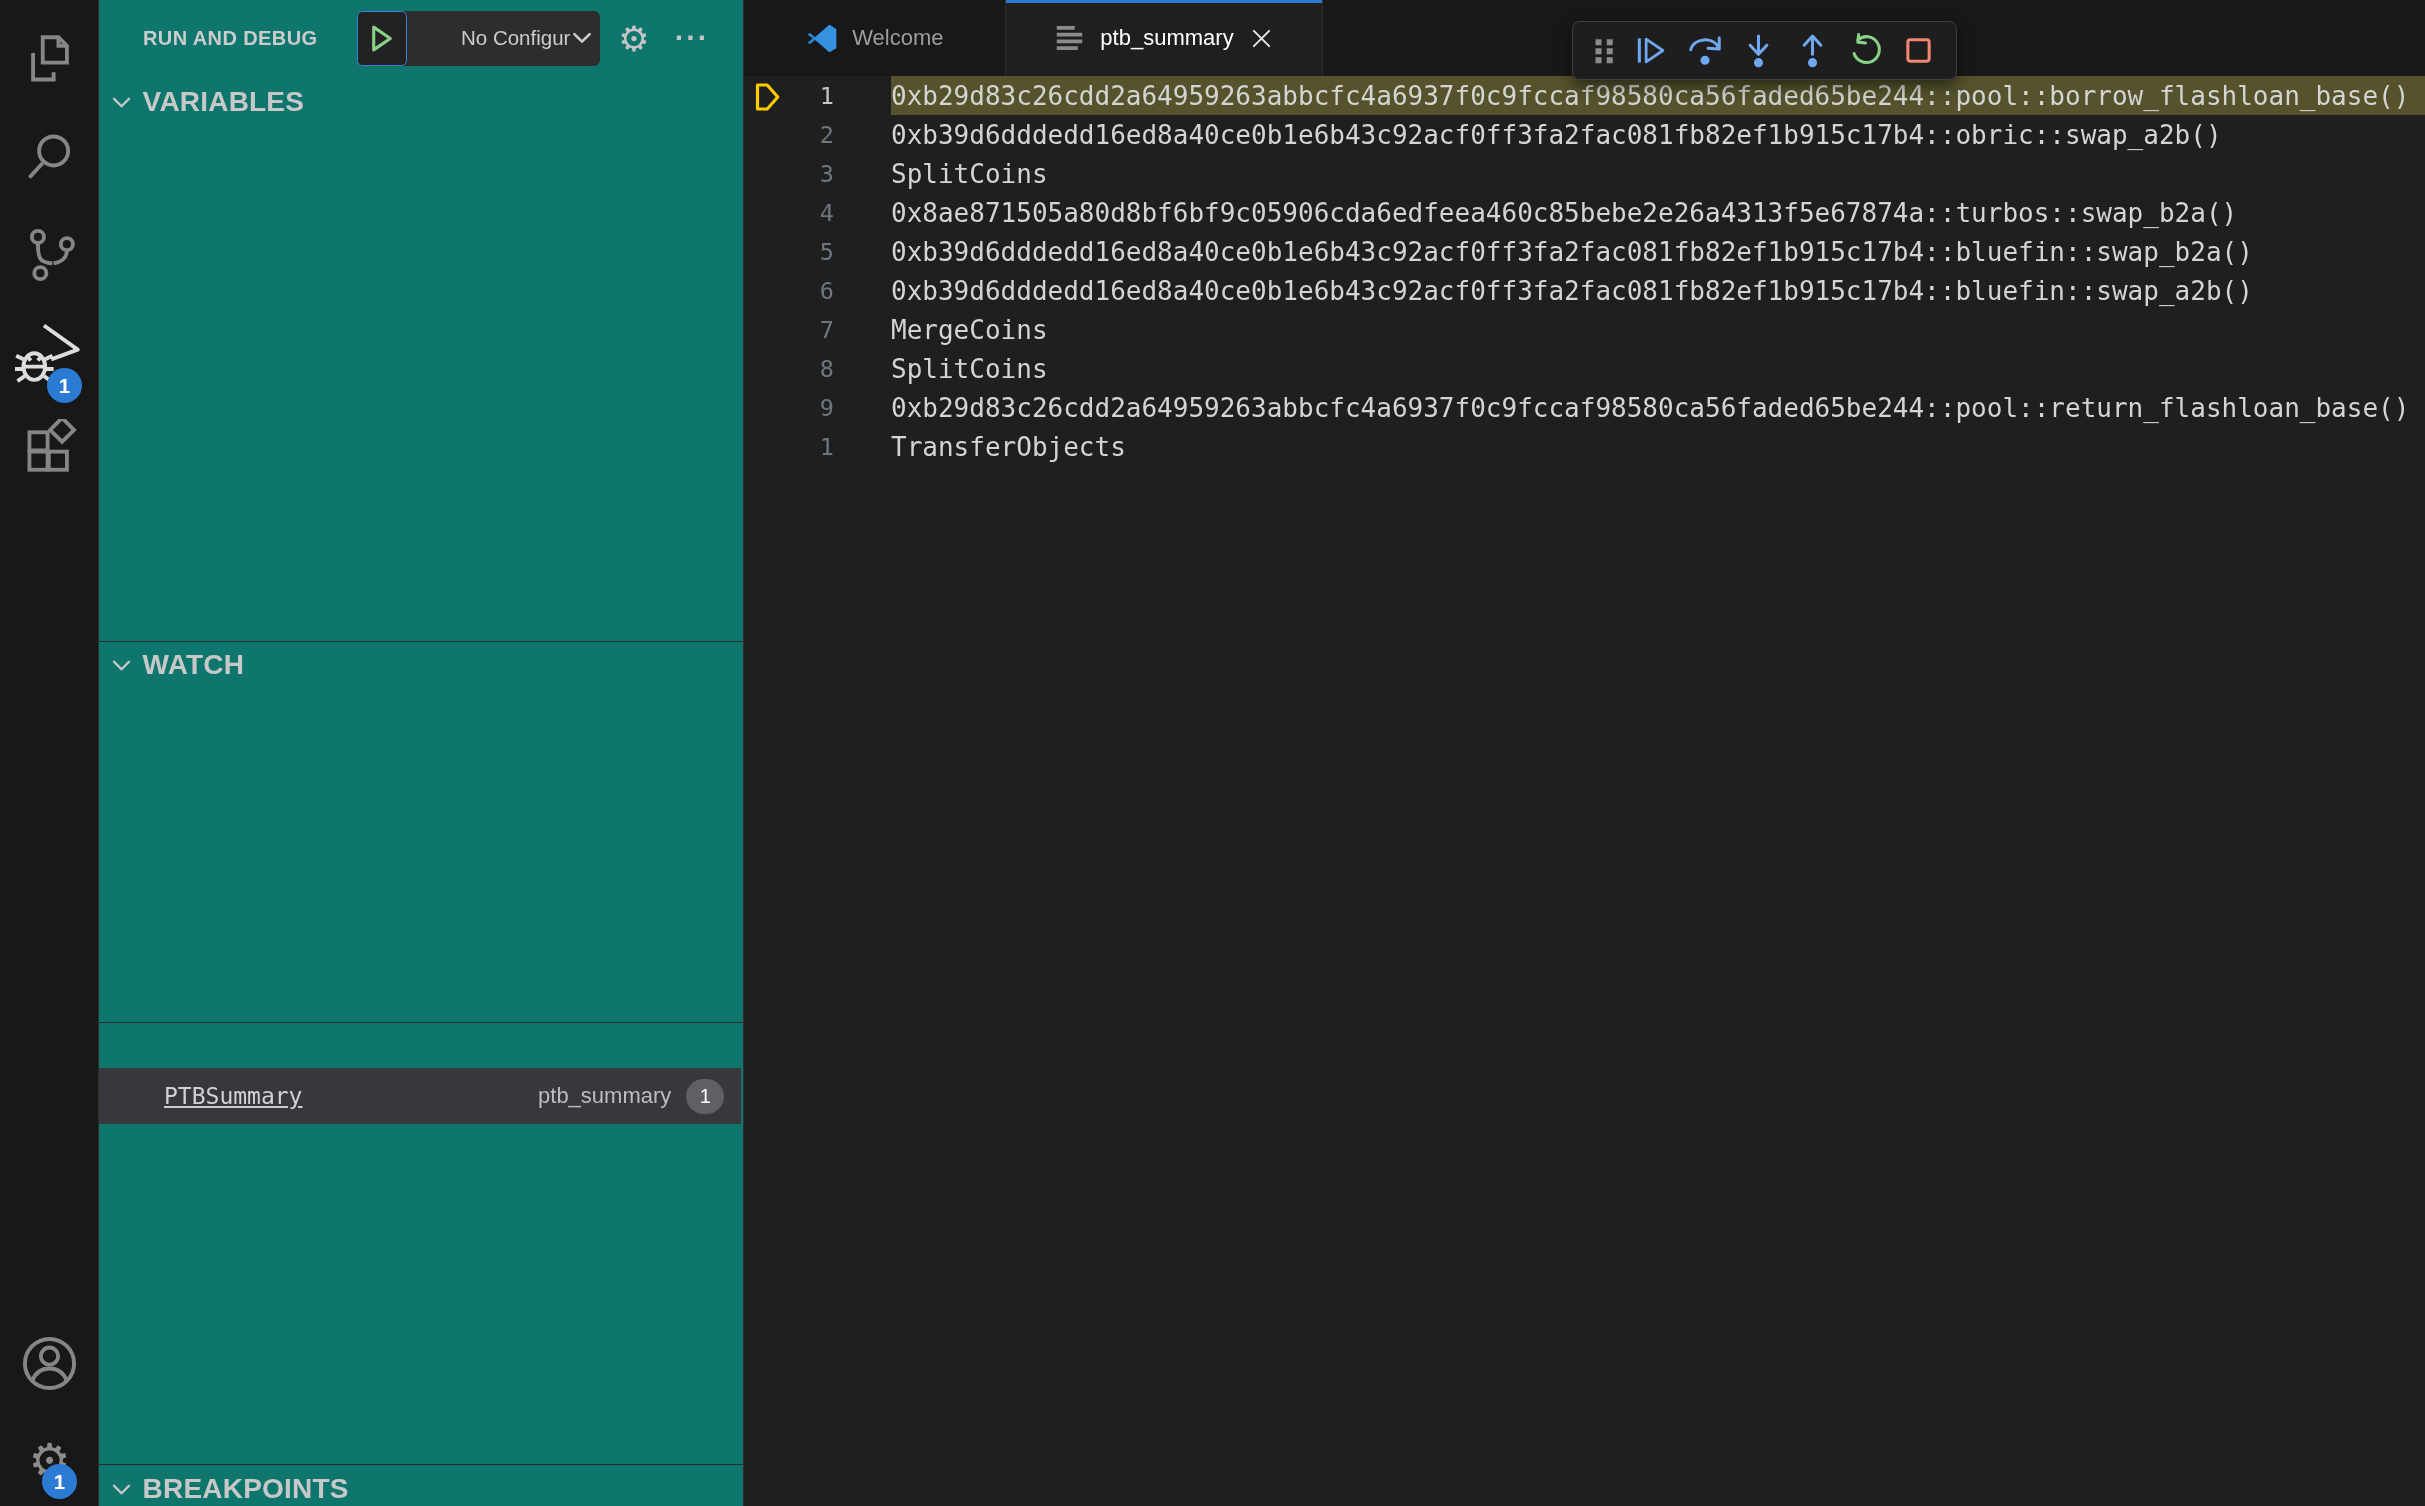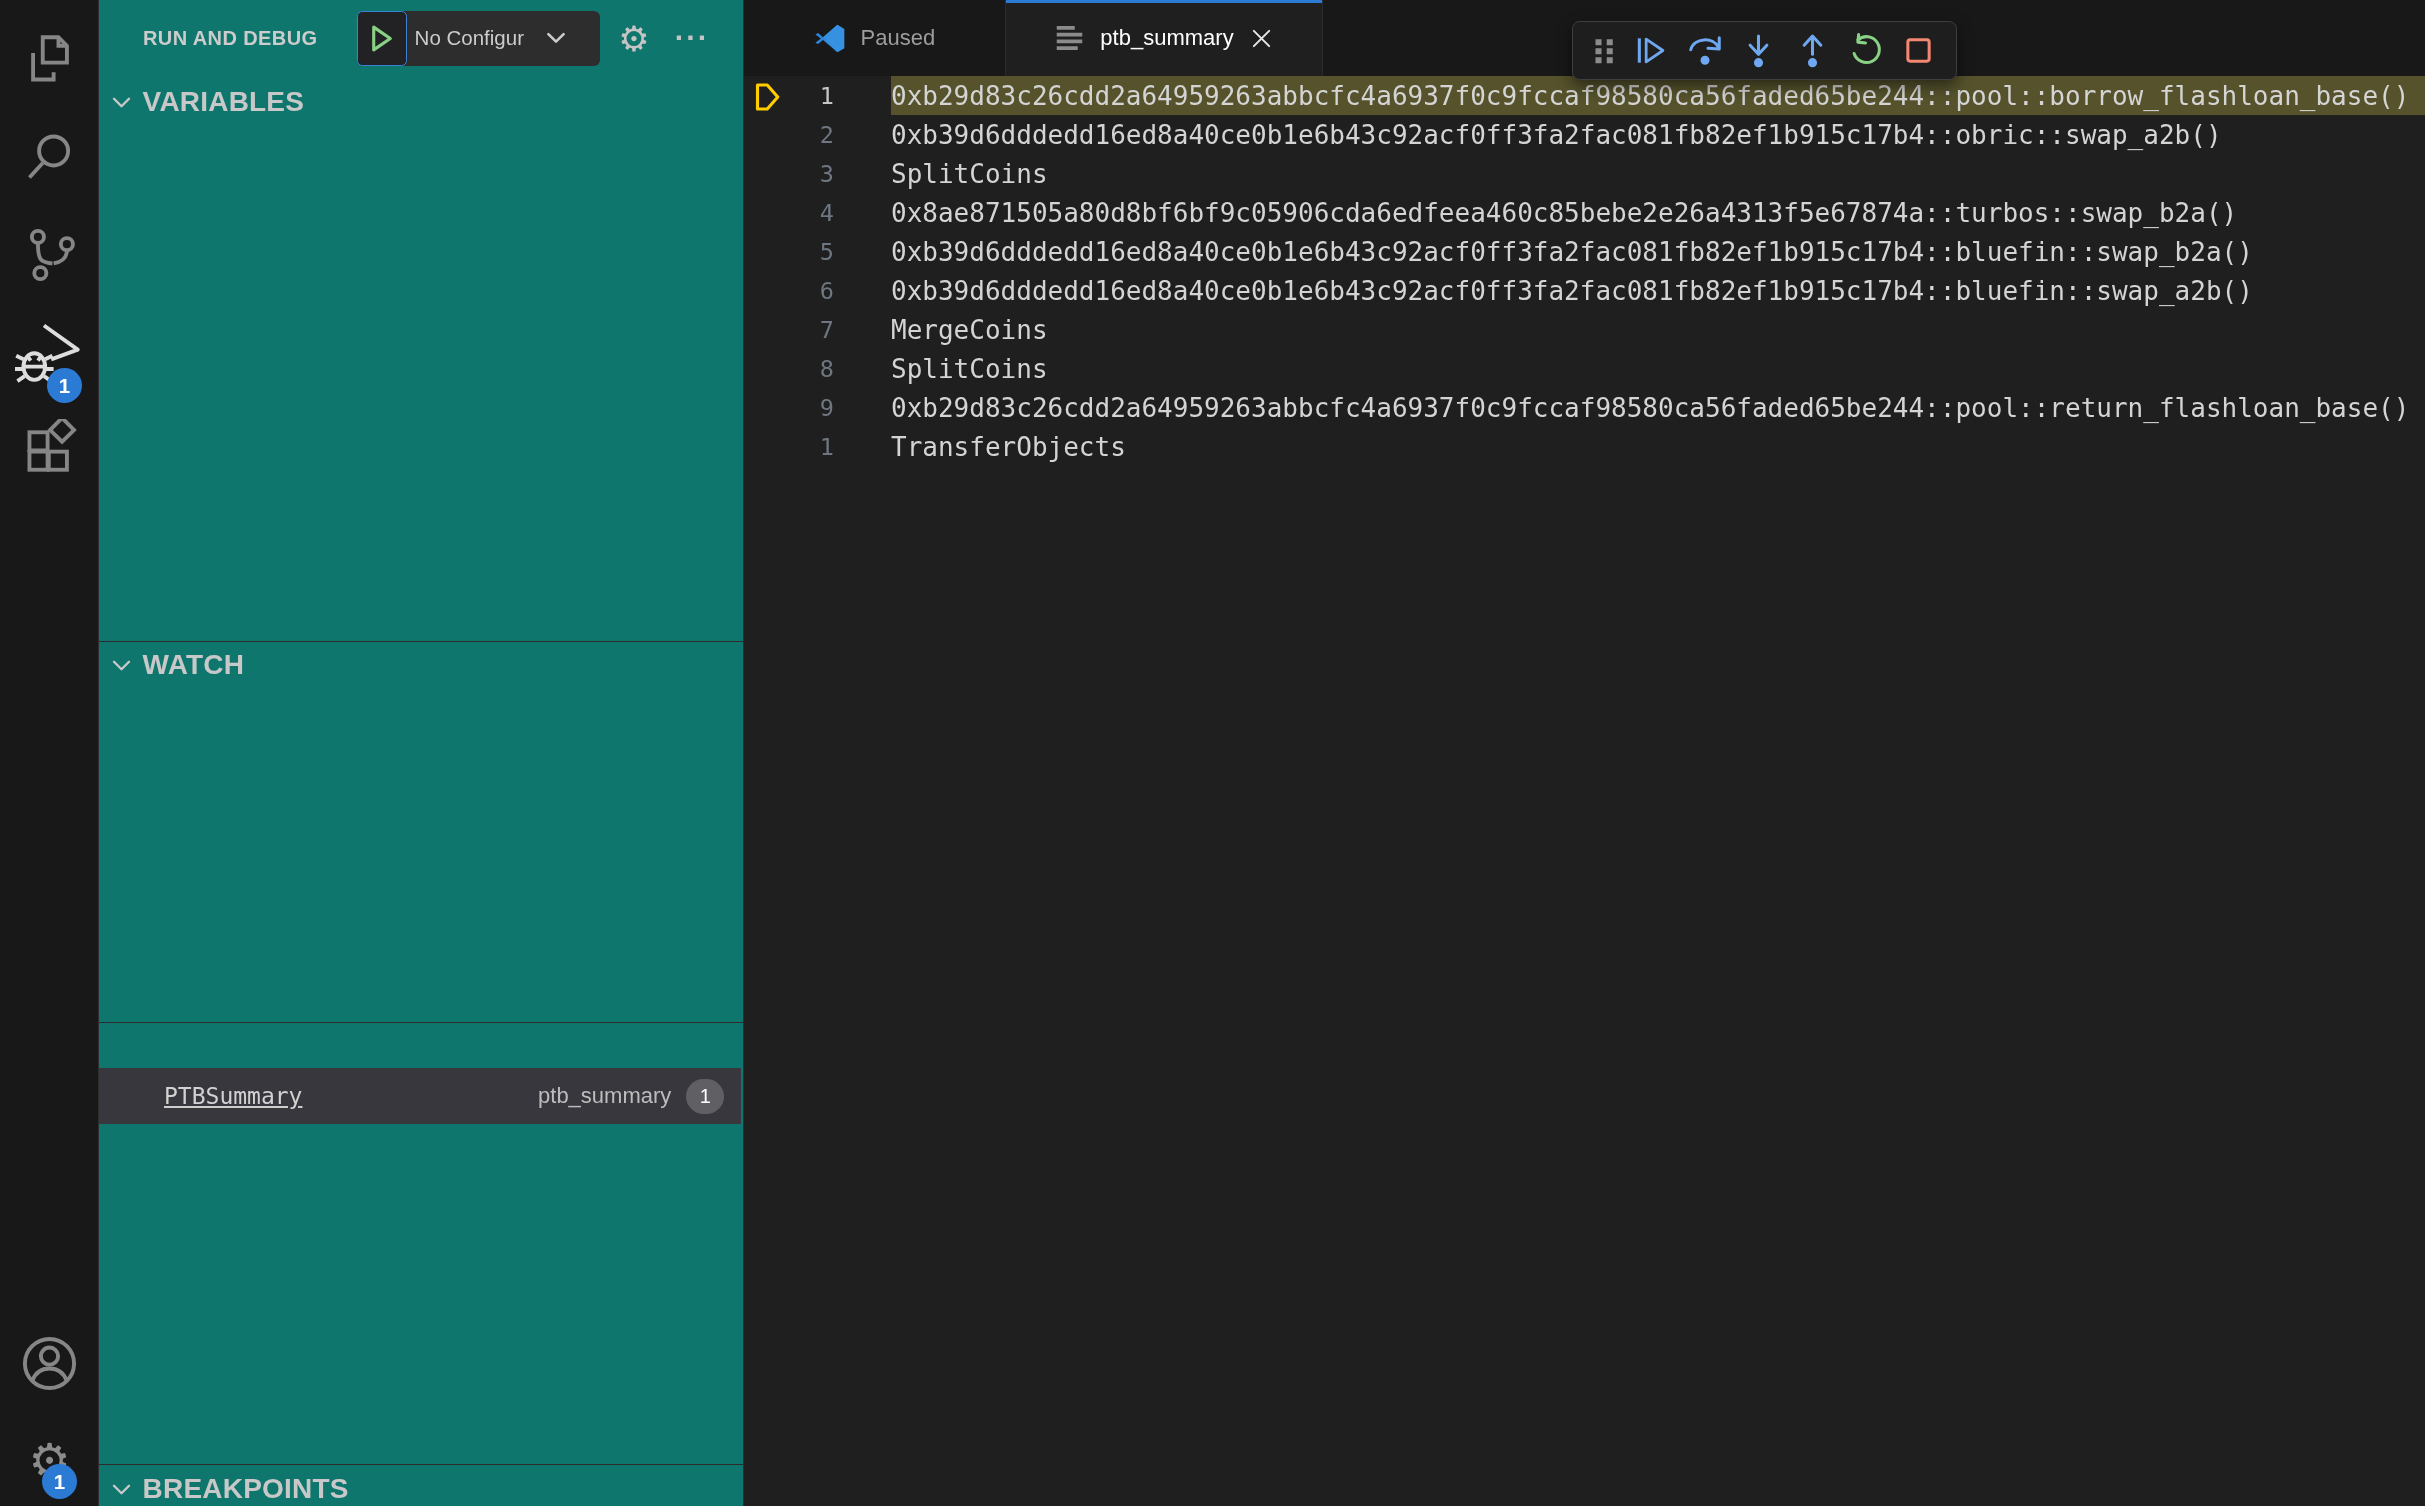--- a/index.html
+++ b/index.html
@@ -44,22 +44,22 @@
   }
   .launch-control {
     position: absolute; left: 258px; top: 10.6px; width: 243px; height: 55px;
     background: #2d2d2e; border-radius: 6px; display: flex; align-items: stretch;
   }
   .launch-play {
     width: 50px; border: 1.5px solid #3b82d9; border-radius: 5.3px;
     background: #222225; display: flex; align-items: center; justify-content: center;
   }
   .launch-label {
-    flex: 1; display: flex; align-items: center; justify-content: flex-start;
-    font-size: 20.5px; color: #cccccc; white-space: nowrap; gap: 22px; padding: 0 7.6px;
+    flex: 1; display: flex; align-items: center; justify-content: flex-end;
+    font-size: 20.5px; color: #cccccc; white-space: nowrap; gap: 2px; padding: 0 7.6px;
   }
   .hdr-gear { position: absolute; left: 512px; top: 0; height: 76px; width: 46px;
     display: flex; align-items: center; justify-content: center; }
   .hdr-gear .gear-glyph { font-size: 35px; color: #c5c5c5; }
   .hdr-dots { position: absolute; left: 570px; top: 0; height: 76px; width: 46px;
     display: flex; align-items: center; justify-content: center;
     font-size: 30px; font-weight: 700; color: #c5c5c5; letter-spacing: 1.5px; }
 
   .section-header {
     position: absolute; left: 0; width: 100%; height: 38px;
@@ -273,21 +273,21 @@
 <div class="editor">
 
   <div class="tabbar">
     <div class="tab inactive">
       <span>
         <svg width="33" height="33" viewBox="0 0 48 48">
           <path d="M34 4 L13 22 L6 16 L2 18 L10 24 L2 30 L6 32 L13 26 L34 44 L44 38 V10 Z" fill="#2f86d8"></path>
           <path d="M34 4 L13 22 L34 44 L44 38 V10 Z" fill="#3d9ae8" opacity="0.55"></path>
         </svg>
       </span>
-      <span class="tab-label">Paused</span>
+      <span class="tab-label">Welcome</span>
     </div>
     <div class="tab active">
       <span>
         <svg width="32" height="30" viewBox="0 0 42 40">
           <g fill="#8b8b8b">
             <rect x="2" y="4" width="24" height="5"></rect>
             <rect x="2" y="13" width="34" height="5"></rect>
             <rect x="2" y="22" width="34" height="5"></rect>
             <rect x="2" y="31" width="28" height="5"></rect>
           </g>

